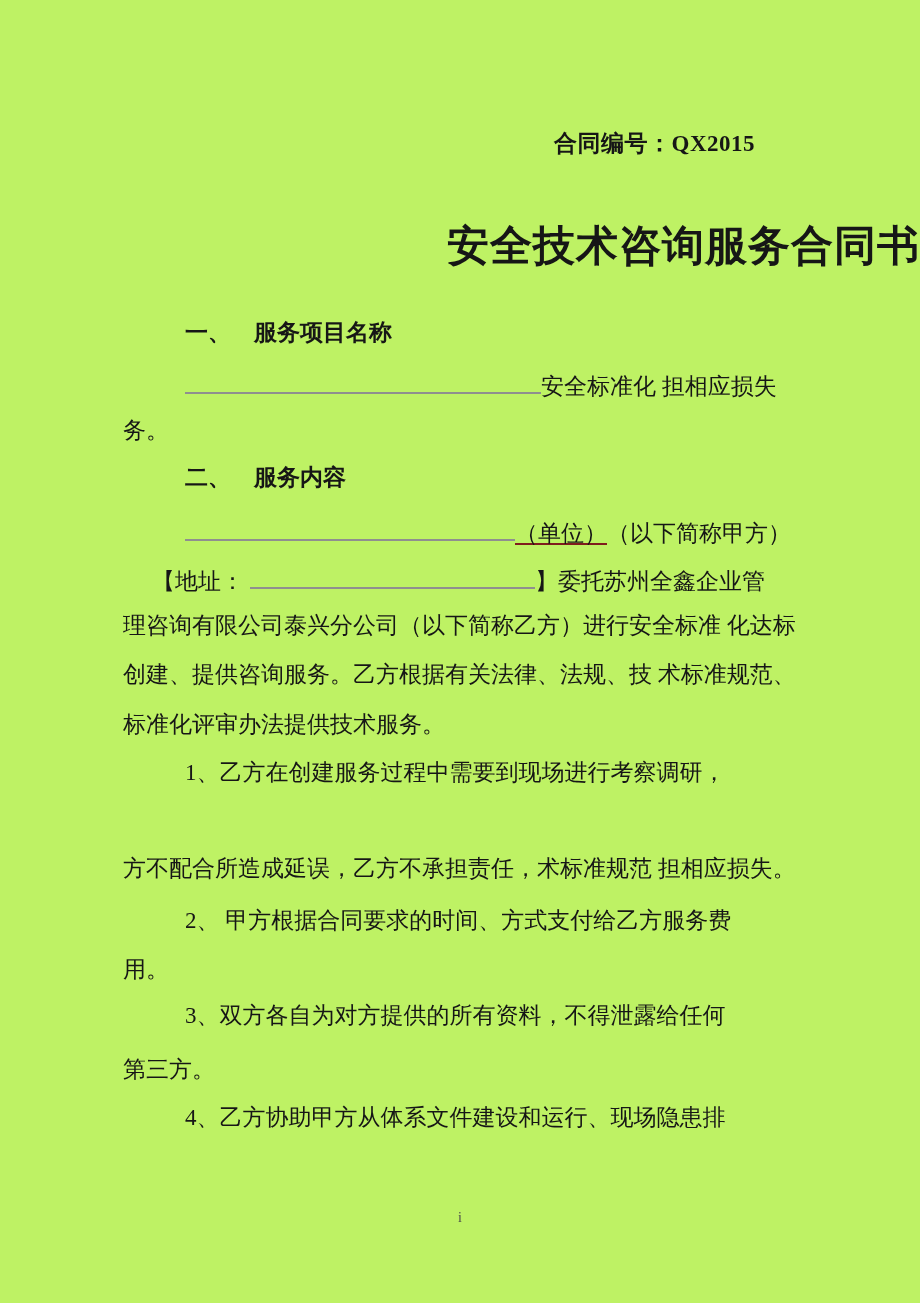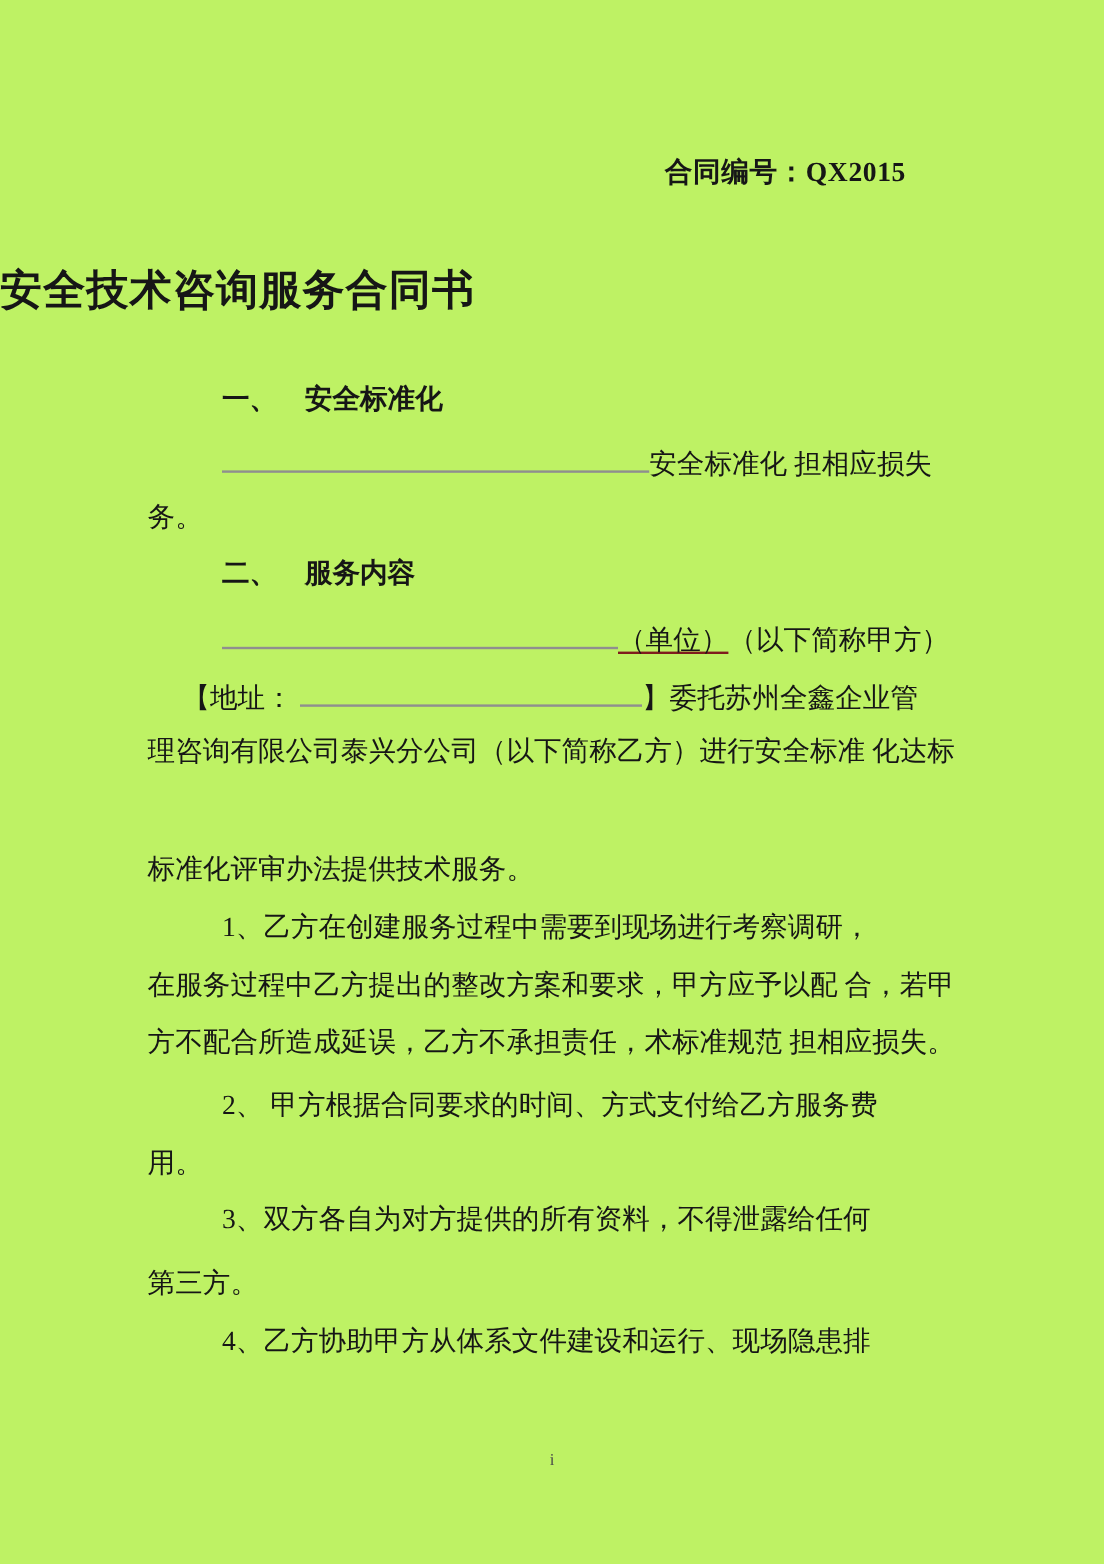--- a/index.html
+++ b/index.html
@@ -26,22 +26,22 @@
     font-weight: bold;
     letter-spacing: 0.5px;
     white-space: pre;
   }
   .title {
     position: absolute;
     top: 218px;
     left: 0;
     width: 100%;
     margin: 0;
-    text-align: left;
-    font-size: 35px;
+    text-align: right;
+    font-size: 42px;
     font-weight: bold;
     letter-spacing: 1px;
     white-space: pre;
   }
   .line {
     position: absolute;
     left: 123px;
     width: 680px;
     font-size: 23px;
     line-height: 30px;
@@ -78,37 +78,37 @@
 </style>
 </head>
 <body>
 
 <div class="page">
 
   <div class="hdr">合同编号：QX2015</div>
 
   <h1 class="title">安全技术咨询服务合同书</h1>
 
-  <div class="line heading indent" style="top:318px">一、　安全标准化</div>
+  <div class="line heading indent" style="top:318px">一、　服务项目名称</div>
 
   <div class="line indent" style="top:368px"><span class="blank w-service"></span><span>安全标准化 担相应损失</span></div>
 
   <div class="line" style="top:416px">务。</div>
 
   <div class="line heading indent" style="top:463px">二、　服务内容</div>
 
   <div class="line indent" style="top:515px"><span class="blank w-unit"></span><span class="u-text">（单位）</span><span>（以下简称甲方）</span></div>
 
   <div class="line indent-sm" style="top:563px"><span>【地址：</span><span class="blank w-addr"></span><span>】委托苏州全鑫企业管</span></div>
 
   <div class="line" style="top:611px">理咨询有限公司泰兴分公司（以下简称乙方）进行安全标准 化达标</div>
+  <div class="line" style="top:660px">创建、提供咨询服务。乙方根据有关法律、法规、技 术标准规范、</div>
   <div class="line" style="top:710px">标准化评审办法提供技术服务。</div>
 
   <div class="line indent" style="top:758px">1、乙方在创建服务过程中需要到现场进行考察调研，</div>
-  <div class="line" style="top:806px">在服务过程中乙方提出的整改方案和要求，甲方应予以配 合，若甲</div>
   <div class="line" style="top:854px">方不配合所造成延误，乙方不承担责任，术标准规范 担相应损失。</div>
 
   <div class="line indent" style="top:906px">2、 甲方根据合同要求的时间、方式支付给乙方服务费</div>
   <div class="line" style="top:955px">用。</div>
 
   <div class="line indent" style="top:1001px">3、双方各自为对方提供的所有资料，不得泄露给任何</div>
   <div class="line" style="top:1055px">第三方。</div>
 
   <div class="line indent" style="top:1103px">4、乙方协助甲方从体系文件建设和运行、现场隐患排</div>
 

